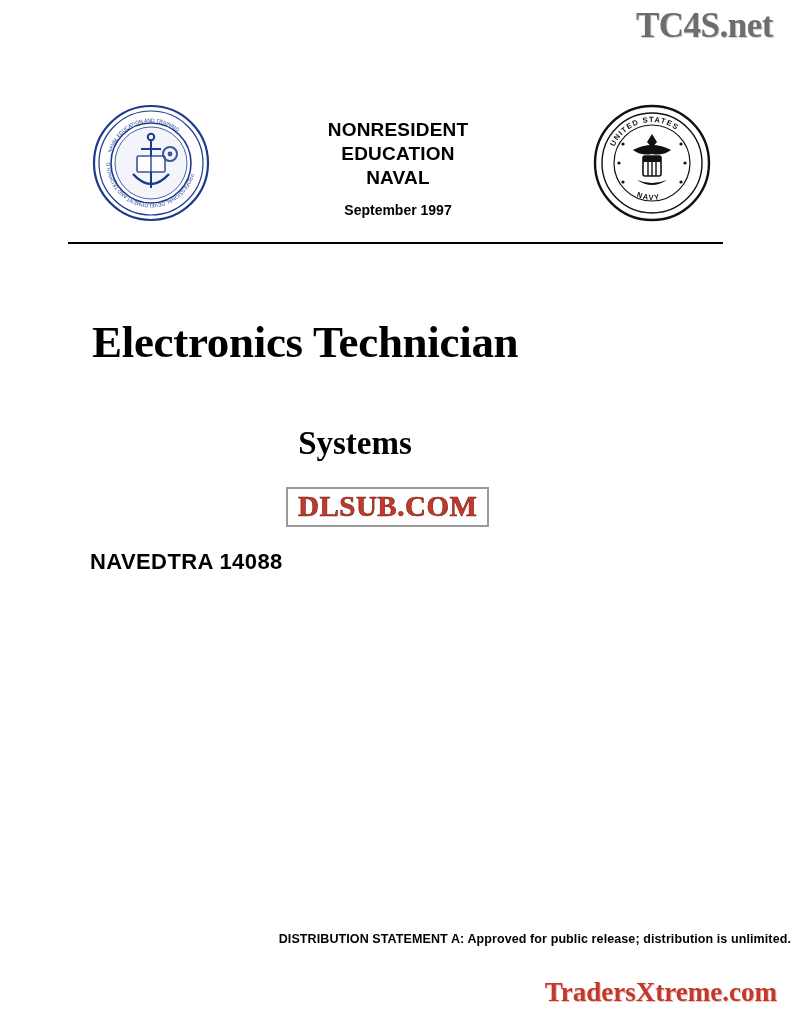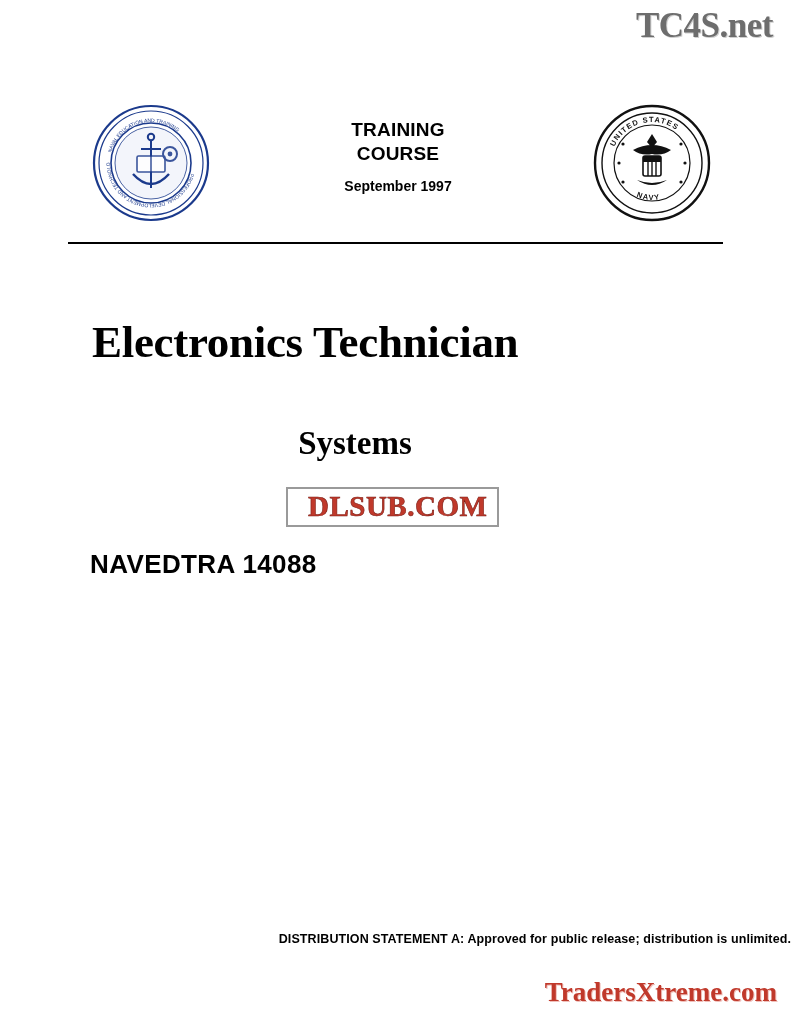--- a/index.html
+++ b/index.html
@@ -26,21 +26,21 @@
     font-weight: bold;
     color: #6d6d6d;
     letter-spacing: -0.5px;
     text-shadow: 1px 1px 0 #cfcfcf;
     margin-left: 7px;
   }
   .wm-mid {
     position: absolute;
     top: 487px;
     left: 286px;
-    padding: 3px 10px 4px 20px;
+    padding: 3px 10px 4px 10px;
     background: #ffffff;
     border: 2px solid #9a9a9a;
     font-family: "Liberation Serif", serif;
     font-size: 29px;
     font-weight: bold;
     color: #c0392b;
     letter-spacing: 0.5px;
     -webkit-text-stroke: 0.6px #7a1c14;
     line-height: 1;
   }
@@ -122,21 +122,21 @@
   }
   .subtitle .l2 {
     display: block;
     text-align: center;
     padding-right: 90px;
   }
   .navedtra {
     position: absolute;
     left: 90px;
     top: 549px;
-    font-size: 26px;
+    font-size: 22px;
     font-weight: bold;
     letter-spacing: 0.4px;
     text-align: right;
   }
 
   
   .distribution {
     position: absolute;
     left: 0;
     width: 791px;
@@ -176,22 +176,23 @@
 
     <g fill="#1b3a8c" font-family="Liberation Sans, sans-serif" font-size="5">
       <path id="seal-arc-top" d="M18 59 A41 41 0 0 1 100 59" fill="none"></path>
       <path id="seal-arc-bot" d="M100 59 A41 41 0 0 1 18 59" fill="none"></path>
       <text><textPath href="#seal-arc-top" startOffset="8%">NAVAL EDUCATION AND TRAINING</textPath></text>
       <text><textPath href="#seal-arc-bot" startOffset="8%">PROFESSIONAL DEVELOPMENT AND TECHNOLOGY</textPath></text>
     </g>
   </svg>
 
   <div class="header-text">
-    <div class="line">TRAINING</div>
-    <div class="line">COURSE</div>
+    <div class="line">NONRESIDENT</div>
+    <div class="line">EDUCATION</div>
+    <div class="line">NAVAL</div>
     <div class="header-date">September 1997</div>
   </div>
 
   <svg class="seal seal-right" viewBox="0 0 118 118">
     <circle cx="59" cy="59" r="57" fill="#ffffff" stroke="#111111" stroke-width="2.4"></circle>
     <circle cx="59" cy="59" r="50" fill="none" stroke="#111111" stroke-width="1.4"></circle>
     <circle cx="59" cy="59" r="38" fill="none" stroke="#111111" stroke-width="1.2"></circle>
 
     <g fill="#111111">
       <path d="M59 30 L64 38 L59 44 L54 38 Z"></path>

